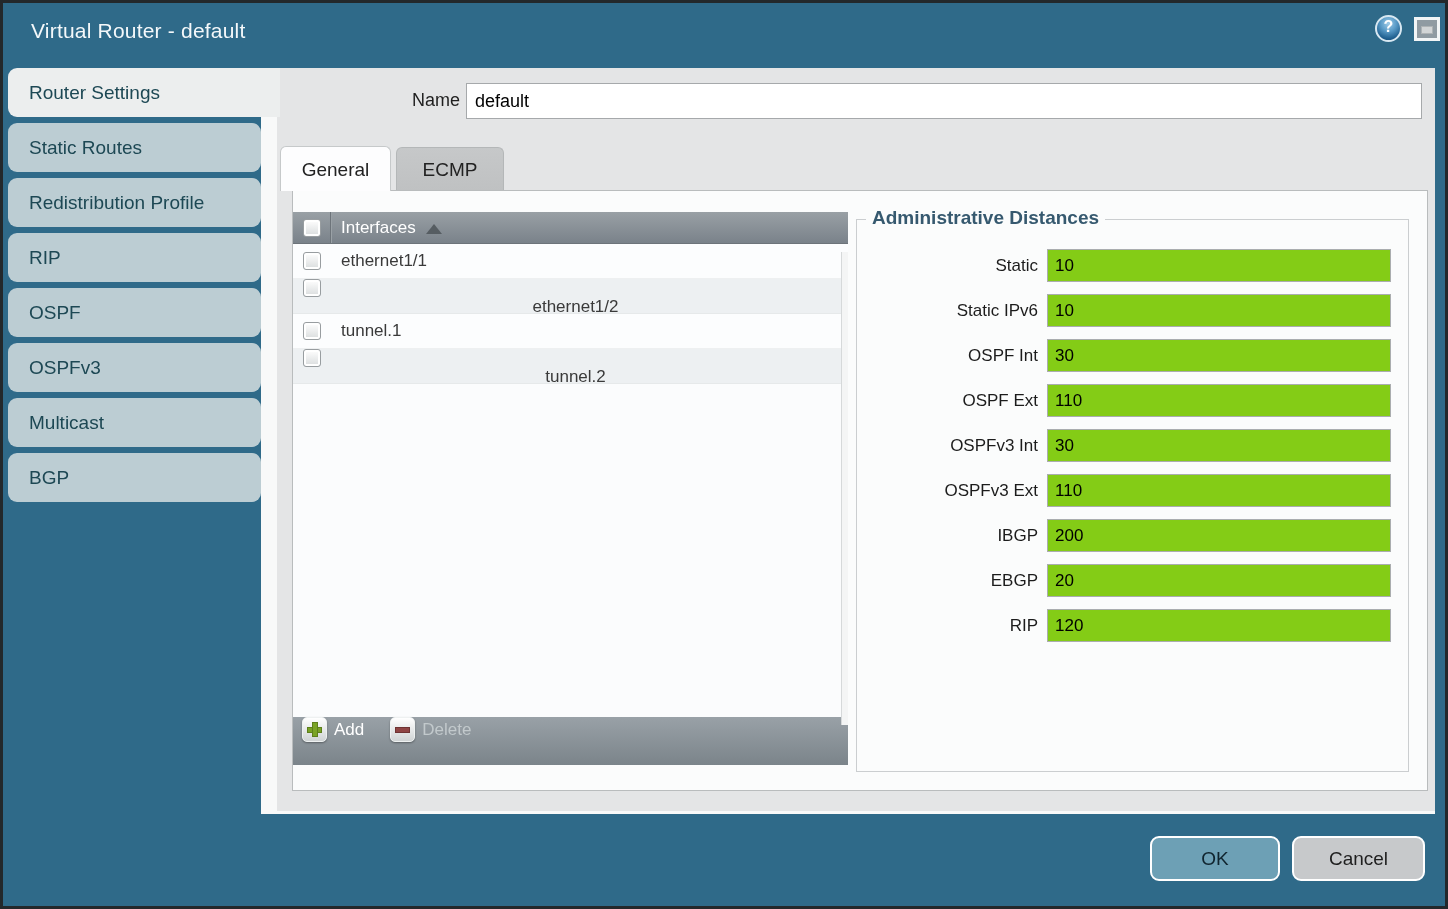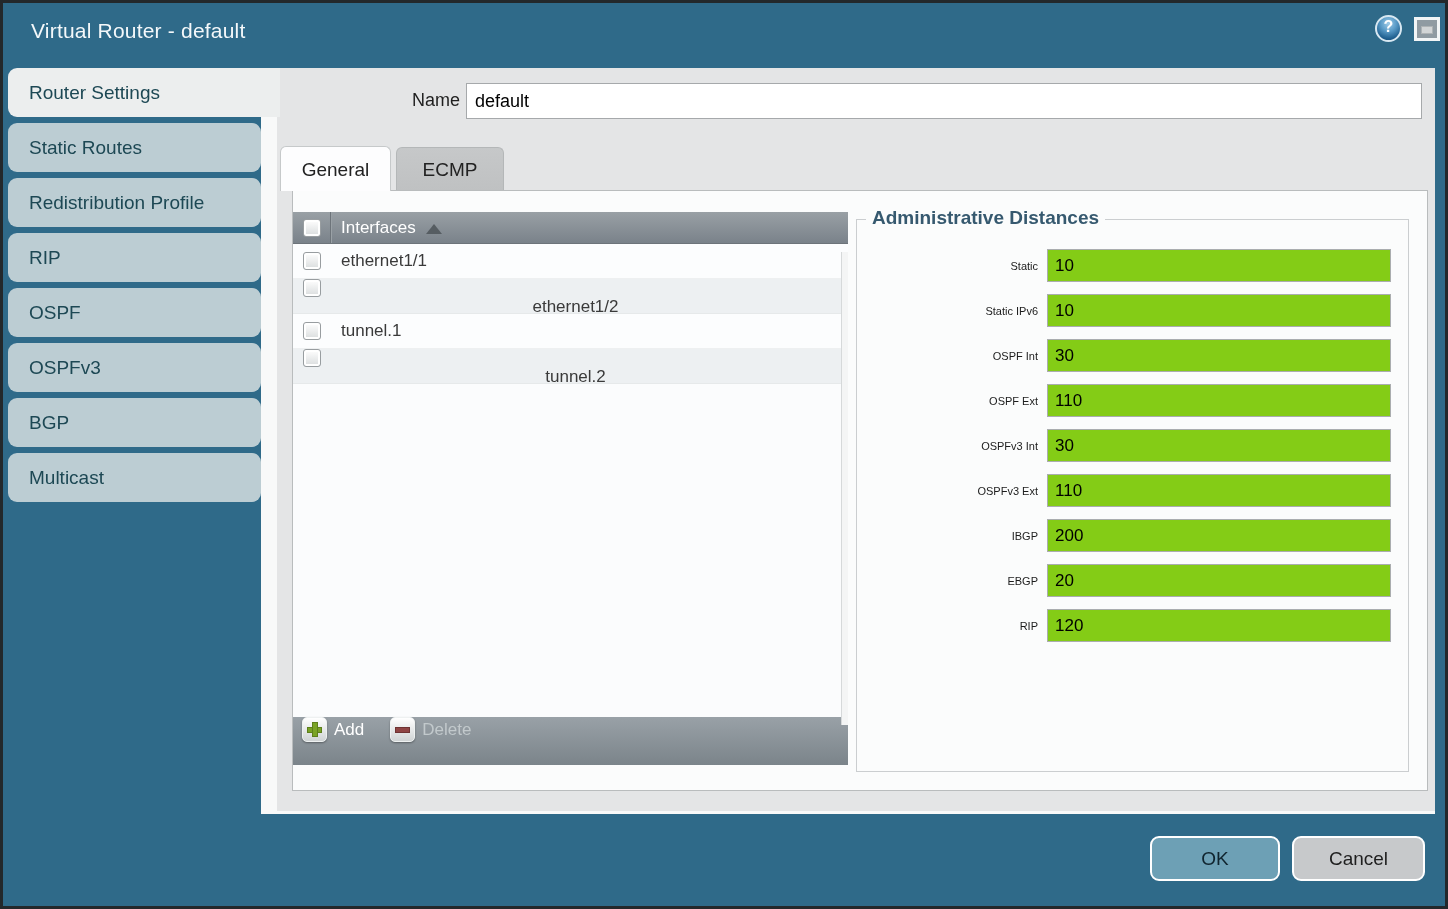--- a/index.html
+++ b/index.html
@@ -80,21 +80,21 @@
   .add-label { color: #fff; font-size: 17px; }
   .del-label { color: #c2c9cc; font-size: 17px; }
 
   
   .ad-fieldset { position: absolute; left: 853px; top: 216px; width: 553px; height: 553px;
     border: 1px solid #cbced0; z-index: 2; }
   .ad-legend { position: absolute; top: -13px; left: 9px; background: #fbfcfc; padding: 0 6px;
     font-size: 19px; font-weight: bold; color: #36596f; }
   .ad-fields { padding-top: 29px; display: flex; flex-direction: column; gap: 12px; }
   .ad-row { display: flex; align-items: center; }
-  .ad-label { width: 190px; flex: none; text-align: right; padding-right: 9px; font-size: 11px; color: #1c1c1c; }
+  .ad-label { width: 190px; flex: none; text-align: right; padding-right: 9px; font-size: 17px; color: #1c1c1c; }
   .ad-input { width: 344px; height: 33px; border: 1px solid #aaadaf; background: #84cc16;
     font-size: 17px; padding: 0 7px; font-family: "Liberation Sans", sans-serif; }
 
   
   .action-btn { position: absolute; top: 833px; height: 45px; border-radius: 9px;
     border: 2px solid #fff; font-size: 19px; text-align: center; line-height: 41px; cursor: pointer; }
   .ok-btn { left: 1147px; width: 130px; background: #6da0b5; color: #10242e; }
   .cancel-btn { left: 1289px; width: 133px; background: #c7c9cb; color: #1e1e1e; }
 </style>
 </head>
@@ -109,22 +109,22 @@
         <div class="inner"></div>
       </div>
 
   <div class="sidebar">
     <div class="side-tab active">Router Settings</div>
     <div class="side-tab">Static Routes</div>
     <div class="side-tab">Redistribution Profile</div>
     <div class="side-tab">RIP</div>
     <div class="side-tab">OSPF</div>
     <div class="side-tab">OSPFv3</div>
+    <div class="side-tab">Multicast</div>
     <div class="side-tab">BGP</div>
-    <div class="side-tab">Multicast</div>
   </div>
 
   <div class="content-panel"></div>
 
   <div class="name-label">Name</div>
   <input class="name-input" type="text" value="default" style="">
 
   <div class="tab tab-general">General</div>
   <div class="tab tab-ecmp">ECMP</div>
   <div class="tab-panel"></div>

